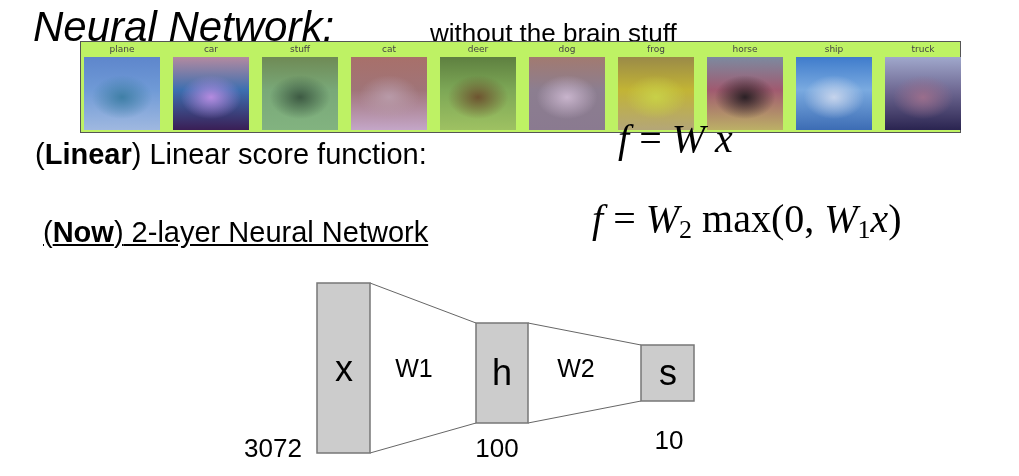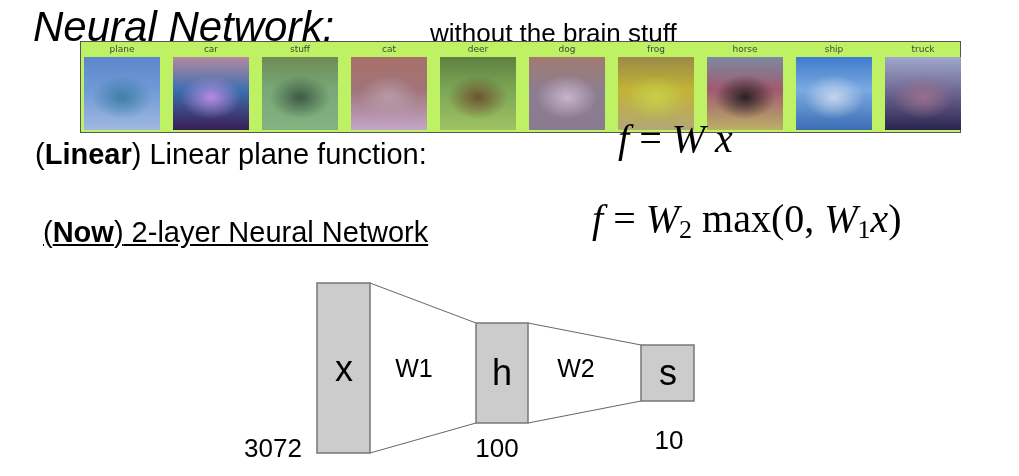--- a/index.html
+++ b/index.html
@@ -72,21 +72,21 @@
     <div class="thumb-wrap" style="left: 715px;">
       <div class="thumb-label">ship</div>
       <div class="thumb" style="background: radial-gradient(40% 30% at 50% 55%, rgb(198, 212, 236) 0%, transparent 100%), linear-gradient(rgb(63, 124, 204) 0%, rgb(122, 170, 224) 45%, rgb(60, 108, 180) 100%);"></div>
     </div>
     <div class="thumb-wrap" style="left: 804px;">
       <div class="thumb-label">truck</div>
       <div class="thumb" style="background: radial-gradient(40% 30% at 50% 55%, rgb(154, 110, 140) 0%, transparent 100%), linear-gradient(rgb(160, 168, 204) 0%, rgb(112, 106, 148) 45%, rgb(42, 36, 80) 100%);"></div>
     </div>
   </div>
 
-<div class="abs line1">(<b>Linear</b>)<span> Linear plane function:</span></div>
+<div class="abs line1">(<b>Linear</b>)<span> Linear score function:</span></div>
 
 <div class="abs formula f1"><i>f</i> <span>=</span> <i>W</i> <i>x</i></div>
 
 <div class="abs line2">(<b>Now</b>)<span> 2-layer Neural Network</span></div>
 
 <div class="abs formula f2"><i>f</i> <span>=</span> <i>W</i><sub>2</sub> <span>max</span><span>(0, </span><i>W</i><sub>1</sub><i>x</i><span>)</span></div>
 
 <svg class="diagram" width="1019" height="476" xmlns="http://www.w3.org/2000/svg">
   <g id="edges">
       <line x1="370" y1="283" x2="476" y2="323" stroke="#666666" stroke-width="1"></line>

